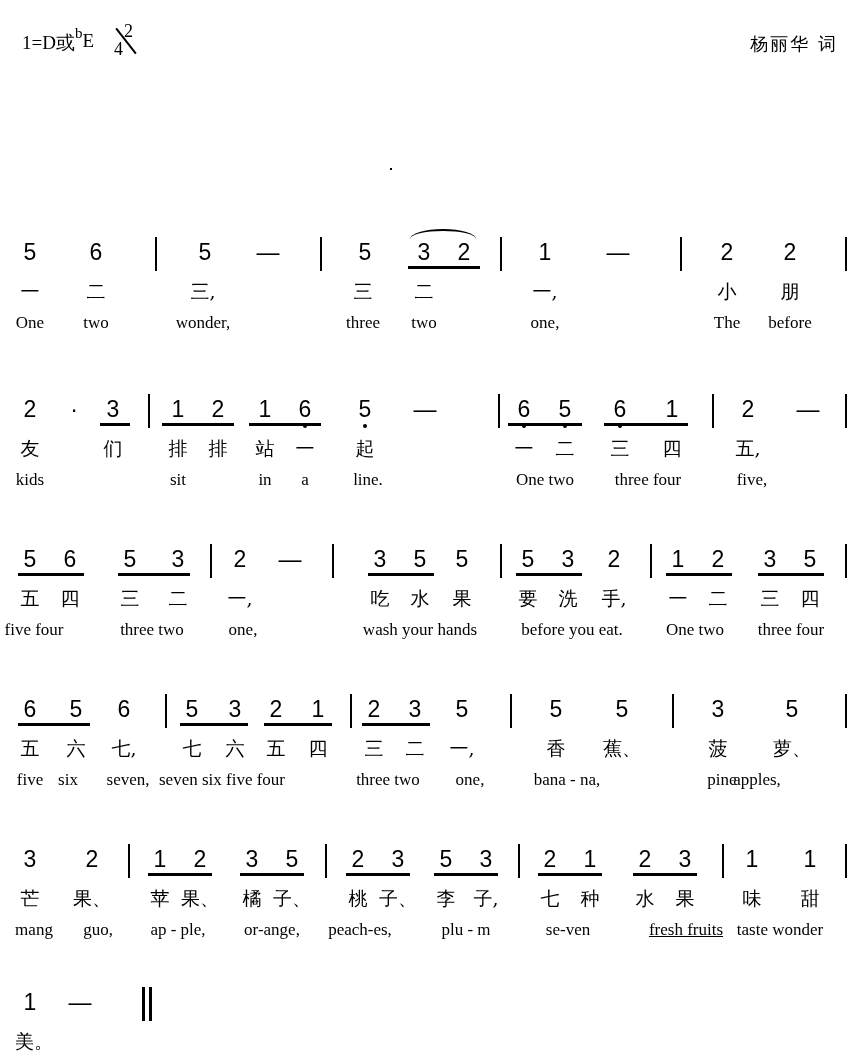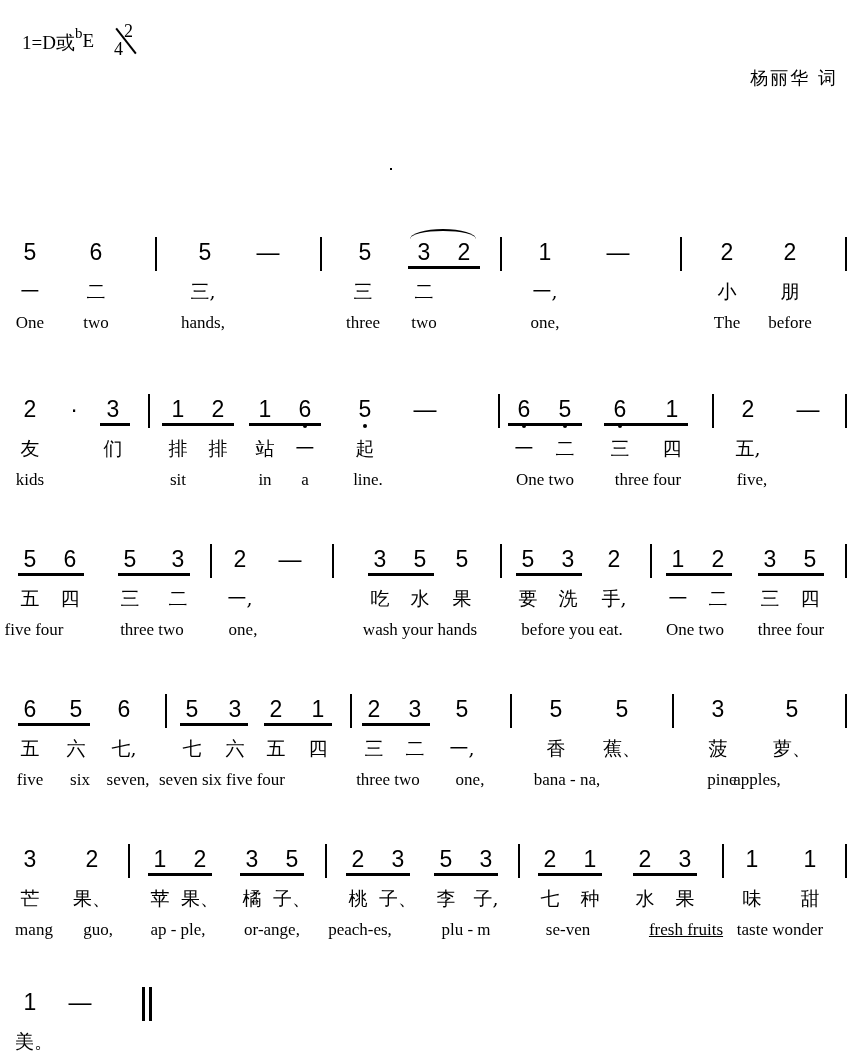--- a/index.html
+++ b/index.html
@@ -68,21 +68,20 @@
     transform: rotate(-38deg);
     transform-origin: center;
     margin-left: 13px;
   }
   .lyricist {
     position: absolute;
     right: 26px; top: 12px;
     font-family: "DejaVu Serif", serif;
     font-size: 18px;
     letter-spacing: 2px;
-    margin-top: 34px;
   }
   .stray-dot {
     position: absolute;
     left: 390px; top: 148px;
     width: 2px; height: 2px;
     background: #000;
   }
 
   
   .system { position: relative; margin: 0 0 0 0; }
@@ -219,21 +218,21 @@
           <span class="lyr" style="left: 203px;">三,</span>
           <span class="lyr" style="left: 363px;">三</span>
           <span class="lyr" style="left: 424px;">二</span>
           <span class="lyr" style="left: 545px;">一,</span>
           <span class="lyr" style="left: 727px;">小</span>
           <span class="lyr" style="left: 790px;">朋</span>
         </div>
         <div class="lyricrow-en">
           <span class="lyr-en" style="left: 30px;">One</span>
           <span class="lyr-en" style="left: 96px;">two</span>
-          <span class="lyr-en" style="left: 203px;">hands,</span>
+          <span class="lyr-en" style="left: 203px;">wonder,</span>
           <span class="lyr-en" style="left: 363px;">three</span>
           <span class="lyr-en" style="left: 424px;">two</span>
           <span class="lyr-en" style="left: 545px;">one,</span>
           <span class="lyr-en" style="left: 727px;">The</span>
           <span class="lyr-en" style="left: 790px;">before</span>
         </div>
       </div>
       <div class="system" style="position: absolute; left: 0px; top: 362px; width: 864px;">
         <div class="noterow">
           <div class="note" style="left: 30px;">2</div>
@@ -385,21 +384,21 @@
           <span class="lyr" style="left: 374px;">三</span>
           <span class="lyr" style="left: 415px;">二</span>
           <span class="lyr" style="left: 462px;">一,</span>
           <span class="lyr" style="left: 556px;">香</span>
           <span class="lyr" style="left: 622px;">蕉、</span>
           <span class="lyr" style="left: 718px;">菠</span>
           <span class="lyr" style="left: 792px;">萝、</span>
         </div>
         <div class="lyricrow-en">
           <span class="lyr-en" style="left: 30px;">five</span>
-          <span class="lyr-en" style="left: 80px;">six</span>
+          <span class="lyr-en" style="left: 68px;">six</span>
           <span class="lyr-en" style="left: 128px;">seven,</span>
           <span class="lyr-en" style="left: 222px;">seven six five four</span>
           <span class="lyr-en" style="left: 388px;">three two</span>
           <span class="lyr-en" style="left: 470px;">one,</span>
           <span class="lyr-en" style="left: 567px;">bana  -  na,</span>
           <span class="lyr-en" style="left: 722px;">pine</span>
           <span class="lyr-en" style="left: 757px;">apples,</span>
         </div>
       </div>
       <div class="system" style="position: absolute; left: 0px; top: 812px; width: 864px;">

